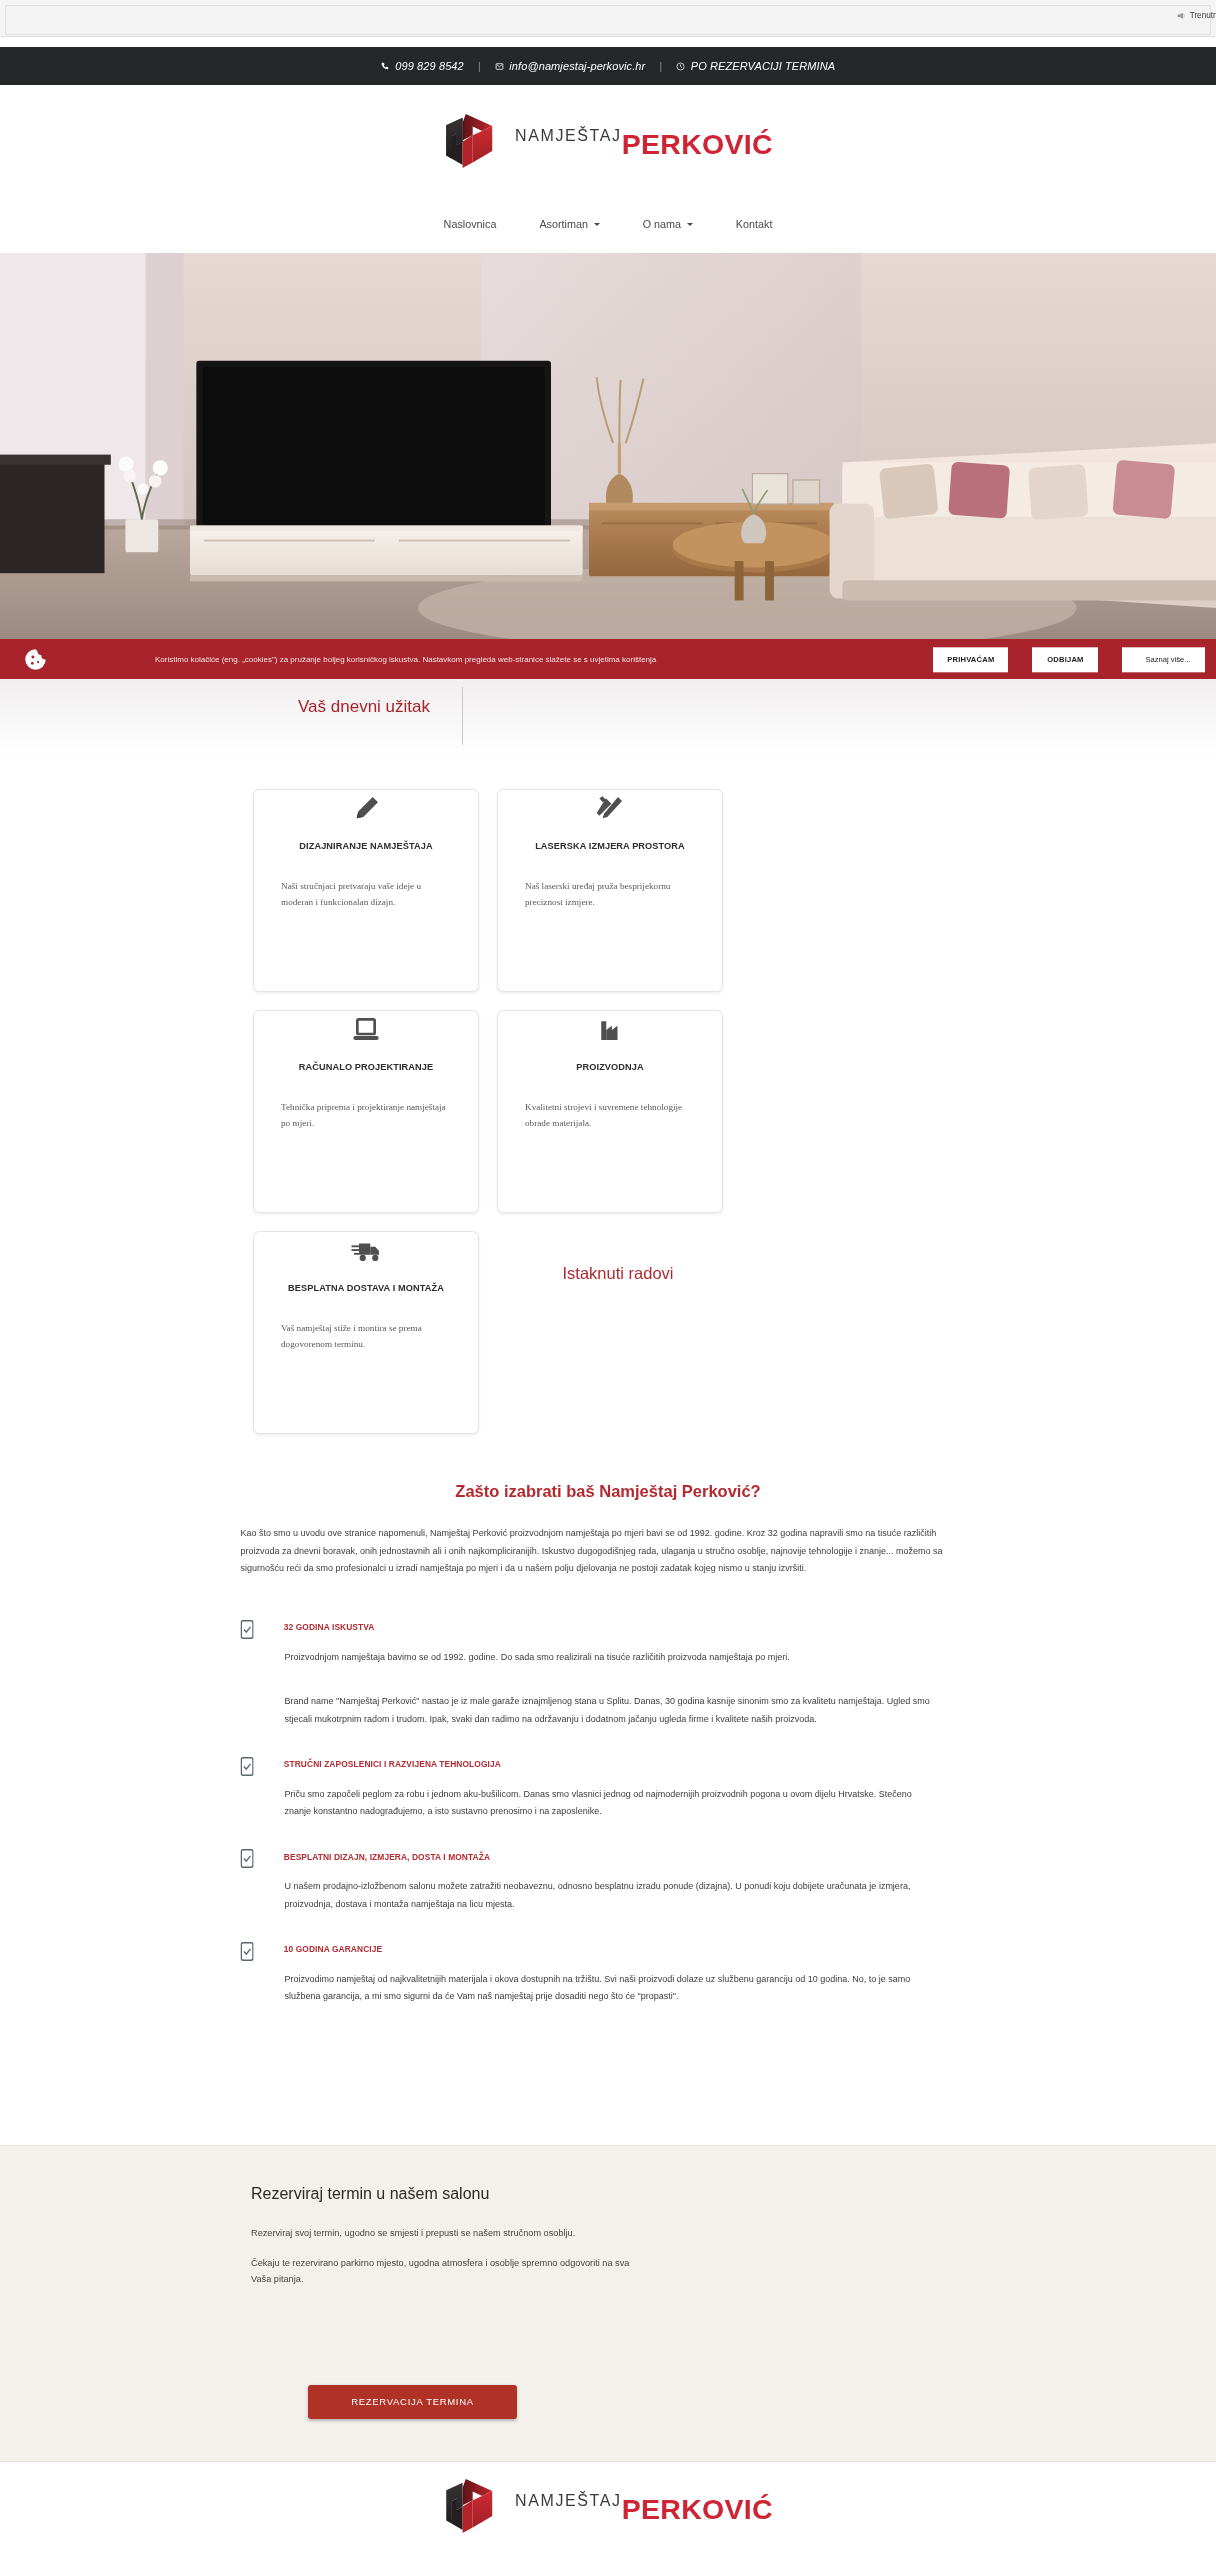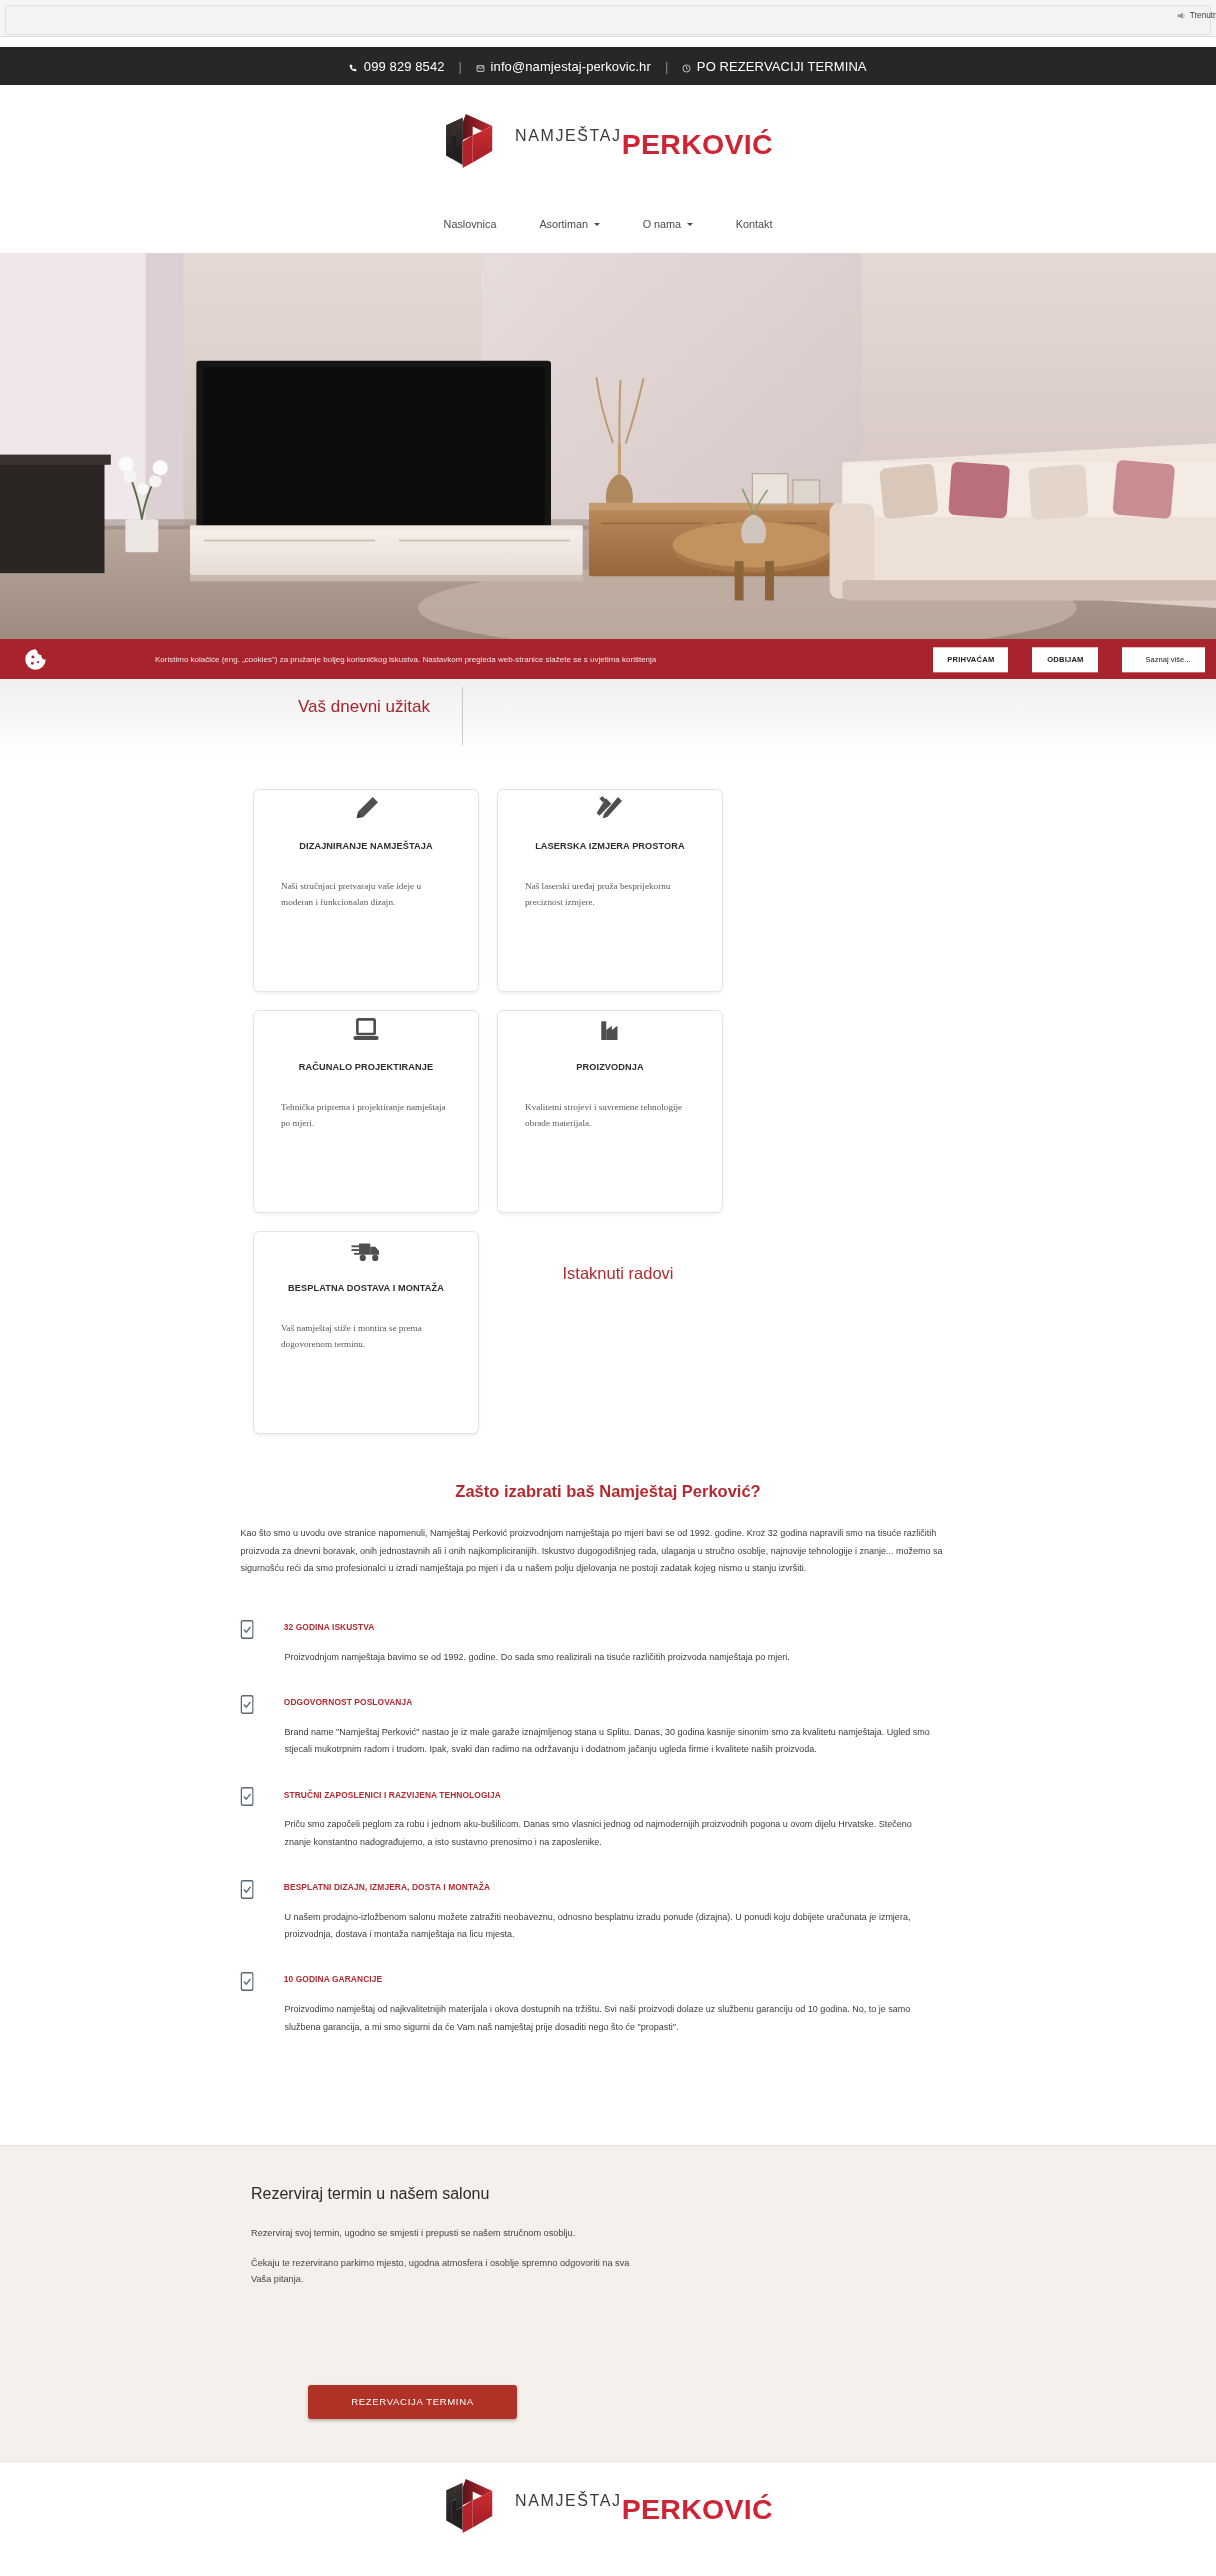--- a/index.html
+++ b/index.html
@@ -39,21 +39,21 @@
 
   
   .topbar {
     position: absolute; left: 0; top: 47px;
     width: 1216px; height: 38px;
     background: #262728;
     display: flex; align-items: center; justify-content: center;
   }
   .topbar-inner {
     display: flex; align-items: center; gap: 0px;
-    color: #ffffff; font-size: 13px; letter-spacing: 0.1px;
+    color: #ffffff; font-size: 11px; letter-spacing: 0.1px; font-style: italic;
   }
   .tb-item { display: flex; align-items: center; gap: 5px; white-space: nowrap; }
   .tb-sep { color: #8a8a8a; margin: 0 14px; }
   .tb-ico { display:inline-block; width:9.5px; height:9.5px; }
 
   
   .header {
     position: absolute; left: 0; top: 85px;
     width: 1216px; height: 169px;
     background: #ffffff;
@@ -525,29 +525,20 @@
       <span class="check-box">
         <svg viewBox="0 0 21 30" width="13.3" height="19">
             <rect x="1.2" y="1.2" width="18.6" height="27.6" rx="3" fill="#fff" stroke="#5b6670" stroke-width="2.4"></rect>
             <path d="M5.5 15l3.6 4.2 6.6-8.4" fill="none" stroke="#5b6670" stroke-width="2.2"></path>
           </svg>
       </span>
       <span class="check-head">32 GODINA ISKUSTVA</span>
     </div>
     <div class="check-body">Proizvodnjom namještaja bavimo se od 1992. godine. Do sada smo realizirali na tisuće različitih proizvoda namještaja po mjeri.</div>
 
-    <div class="check-row">
-      <span class="check-box">
-        <svg viewBox="0 0 21 30" width="13.3" height="19">
-            <rect x="1.2" y="1.2" width="18.6" height="27.6" rx="3" fill="#fff" stroke="#5b6670" stroke-width="2.4"></rect>
-            <path d="M5.5 15l3.6 4.2 6.6-8.4" fill="none" stroke="#5b6670" stroke-width="2.2"></path>
-          </svg>
-      </span>
-      <span class="check-head">ODGOVORNOST POSLOVANJA</span>
-    </div>
     <div class="check-body">Brand name "Namještaj Perković" nastao je iz male garaže iznajmljenog stana u Splitu.  Danas, 30 godina kasnije sinonim smo za kvalitetu namještaja. Ugled smo stjecali mukotrpnim radom i trudom. Ipak, svaki dan radimo na održavanju i dodatnom jačanju ugleda firme i kvalitete naših proizvoda.</div>
 
     <div class="check-row">
       <span class="check-box">
         <svg viewBox="0 0 21 30" width="13.3" height="19">
             <rect x="1.2" y="1.2" width="18.6" height="27.6" rx="3" fill="#fff" stroke="#5b6670" stroke-width="2.4"></rect>
             <path d="M5.5 15l3.6 4.2 6.6-8.4" fill="none" stroke="#5b6670" stroke-width="2.2"></path>
           </svg>
       </span>
       <span class="check-head">STRUČNI ZAPOSLENICI I RAZVIJENA TEHNOLOGIJA</span>

